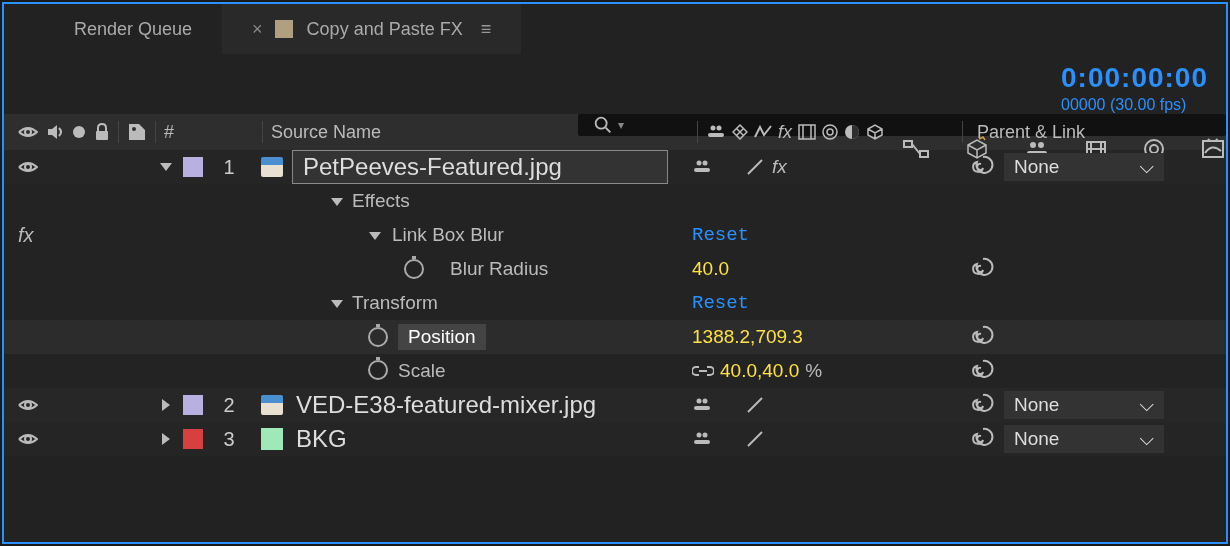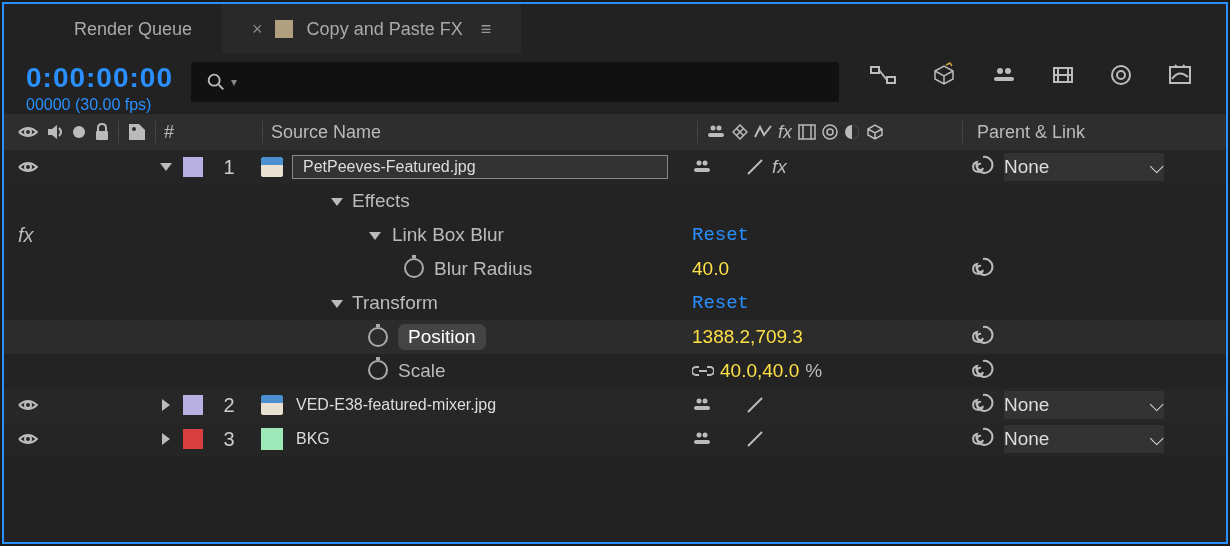--- a/index.html
+++ b/index.html
@@ -4,21 +4,21 @@
 <style>
 * { margin: 0; padding: 0; box-sizing: border-box; font-family: "Segoe UI", Arial, sans-serif; }
 body { background: #1a1a1a; width: 1230px; height: 546px; }
 .panel { background: #222; border: 2px solid #2a8fff; width: 1226px; height: 542px; margin: 2px; }
 .tabs { display: flex; height: 50px; padding-left: 40px; align-items: center; }
 .tab { color: #aaa; font-size: 18px; padding: 0 30px; height: 100%; display: flex; align-items: center; cursor: pointer; }
 .tab.active { background: #292929; }
 .tab-x { color: #888; margin-right: 12px; font-size: 18px; }
 .tab-icon { width: 18px; height: 18px; background: #b0a080; margin-right: 14px; }
 .tab-menu { color: #999; margin-left: 18px; font-size: 18px; }
-.timehdr { display: flex; align-items: flex-start; height: 60px; padding: 8px 0 0 22px; }
+.timehdr { display: flex; align-items: flex-end; height: 60px; padding: 8px 0 0 22px; flex-direction: column; }
 .timecode { color: #2a8fff; font-size: 28px; font-weight: 600; letter-spacing: 1px; }
 .frameinfo { color: #2a8fff; font-size: 16px; }
 .timecol { display: flex; flex-direction: column; gap: 2px; margin-right: 18px; }
 .searchbox { background: #111; display: flex; align-items: center; width: 648px; height: 40px; padding-left: 14px; border-radius: 2px;}
 .searchbox svg { color: #bbb; }
 .toolicons { display: flex; gap: 34px; margin-left: 30px; }
 .toolicons span { color: #bbb; display: flex; align-items: center; }
 .colhdr { display: flex; align-items: center; background: #2e2e2e; height: 36px; color: #bbb; font-size: 18px; }
 .colhdr .left { display: flex; align-items: center; gap: 8px; padding-left: 14px; width: 258px; }
 .colhdr .srcname { flex: 0 0 434px; padding-left: 8px; }
@@ -29,38 +29,38 @@
 .row.sub { background: #232323; }
 .row .c-eye { width: 148px; display: flex; align-items: center; padding-left: 14px; gap: 8px; }
 .row .c-twirl { width: 28px; display: flex; justify-content: center; }
 .row .c-color { width: 26px; display: flex; justify-content: center; }
 .row .c-num { width: 46px; text-align: center; font-size: 20px; color: #ccc; }
 .row .c-srcicon { width: 40px; display: flex; justify-content: center; }
 .row .c-name { width: 394px; display: flex; align-items: center; }
 .row .c-switches { width: 286px; display: flex; align-items: center; gap: 8px; padding-left: 6px; }
 .row .c-parent { display: flex; align-items: center; gap: 10px; }
 .row.prop .c-name { padding-left: 0; }
-.layername { color: #ddd; font-size: 16px; border: 1px solid #888; padding: 2px 10px; width: 376px; background: #333; }
+.layername { color: #ddd; font-size: 24px; border: 1px solid #888; padding: 2px 10px; width: 376px; background: #333; }
 .layername.plain { border: none; background: transparent; padding: 2px 4px; }
 .swatch { width: 20px; height: 20px; }
 .jpeg { width: 22px; height: 20px; background: linear-gradient(#4a8fd0 40%, #e8e0d0 40%); border-radius: 2px; position: relative; }
 .solid { width: 22px; height: 22px; }
 .val-blue { color: #fde047; font-weight: 400; }
 .reset { color: #2a8fff; font-family: Liberation Mono, monospace; }
-.dd { background: #333; width: 160px; height: 28px; display: flex; align-items: center; padding: 0 0; justify-content: space-between; color: #ddd; }
+.dd { background: #333; width: 160px; height: 28px; display: flex; align-items: center; padding: 0 10px; justify-content: space-between; color: #ddd; }
 .icn { display: inline-flex; align-items: center; justify-content: center; }
 .divider-v { width: 1px; height: 22px; background: #444; }
 .stopwatch { width: 20px; height: 20px; border: 2px solid #aaa; border-radius: 50%; position: relative; }
 .stopwatch:after { content: ''; position: absolute; top: -5px; left: 6px; width: 4px; height: 3px; background: #aaa; }
 .spiral { color: #bbb; }
 .eye { color: #bbb; }
 .indent1 { padding-left: 38px; }
 .indent2 { padding-left: 76px; }
 .indent3 { padding-left: 112px; }
-.sel { background: #444; color: #fff; padding: 2px 10px; border-radius: 7px; }
+.sel { background: #444; color: #fff; padding: 2px 10px; }
 .link-icon { display: inline-flex; }
 </style>
 </head>
 <body>
 
 <div class="panel">
   <div class="tabs">
     <div class="tab">Render Queue</div>
     <div class="tab active">
       <span class="tab-x">×</span>
@@ -280,21 +280,21 @@
     <div class="c-parent"></div>
   </div>
 
   <div class="row sub prop">
     <div class="c-eye"></div>
     <div class="c-twirl"></div>
       <div class="c-color"></div>
     <div class="c-num"></div>
       <div class="c-srcicon"></div>
     <div class="c-name">
-        <span class="indent3" style="display:flex;align-items:flex-start;gap:10px">
+        <span class="indent3" style="display:flex;align-items:center;gap:26px">
           <span class="stopwatch"></span>
           <span>Blur Radius</span>
         </span>
       </div>
     <div class="c-switches">
         <span class="val-blue">40.0</span>
       </div>
     <div class="c-parent">
         <span class="spiral"><svg width="22" height="22" fill="none" stroke="#bbb" stroke-width="2">
             <path d="M11 3 A8 8 0 1 1 5 8 A5 5 0 1 0 11 14 A3 3 0 1 1 9 10"></path>

